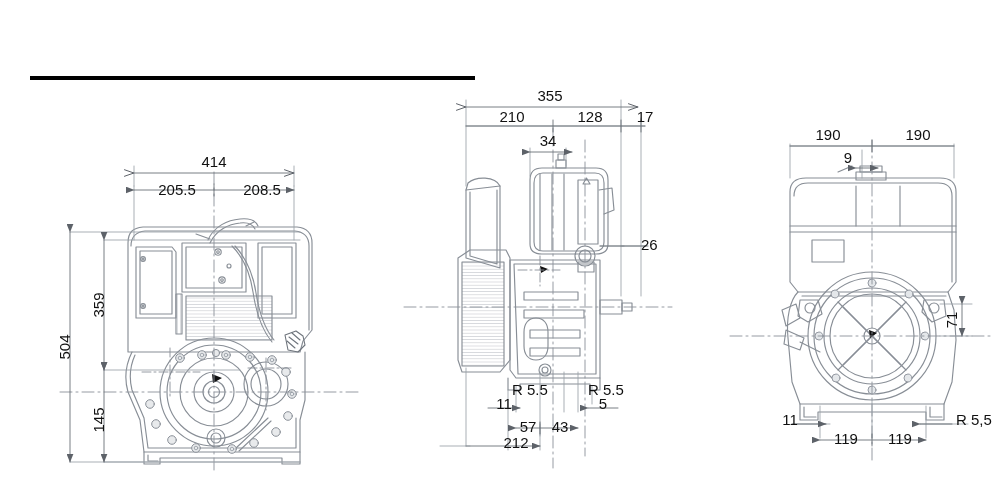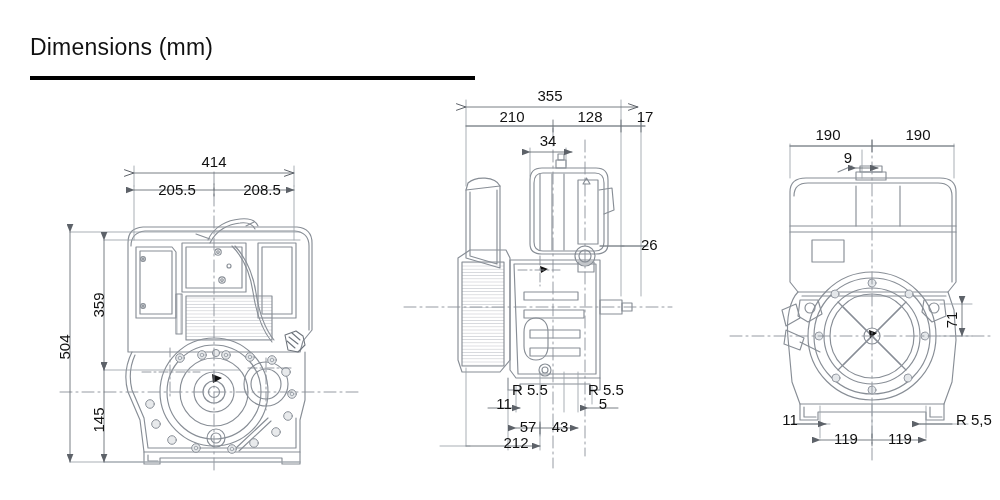--- a/index.html
+++ b/index.html
@@ -21,21 +21,20 @@
     font-family:"Liberation Sans",sans-serif;
     font-size:15px; fill:#111;
   }
   .vtxt{font-family:"Liberation Sans",sans-serif;font-size:15px;fill:#111;}
 </style>
 </head>
 <body>
 
 <div id="page">
 
-  <div id="title">Dimensions (mm)</div>
   <div id="title-rule"></div>
 
   <svg viewBox="0 0 1000 500">
     <defs>
       <marker id="ar" markerWidth="9" markerHeight="7" refX="8.4" refY="3.5" orient="auto" markerUnits="userSpaceOnUse">
         <path d="M0,0 L9,3.5 L0,7 z" fill="#5d6269"></path>
       </marker>
       <marker id="arS" markerWidth="9" markerHeight="7" refX="0.6" refY="3.5" orient="auto-start-reverse" markerUnits="userSpaceOnUse">
         <path d="M9,0 L0,3.5 L9,7 z" fill="#5d6269"></path>
       </marker>

